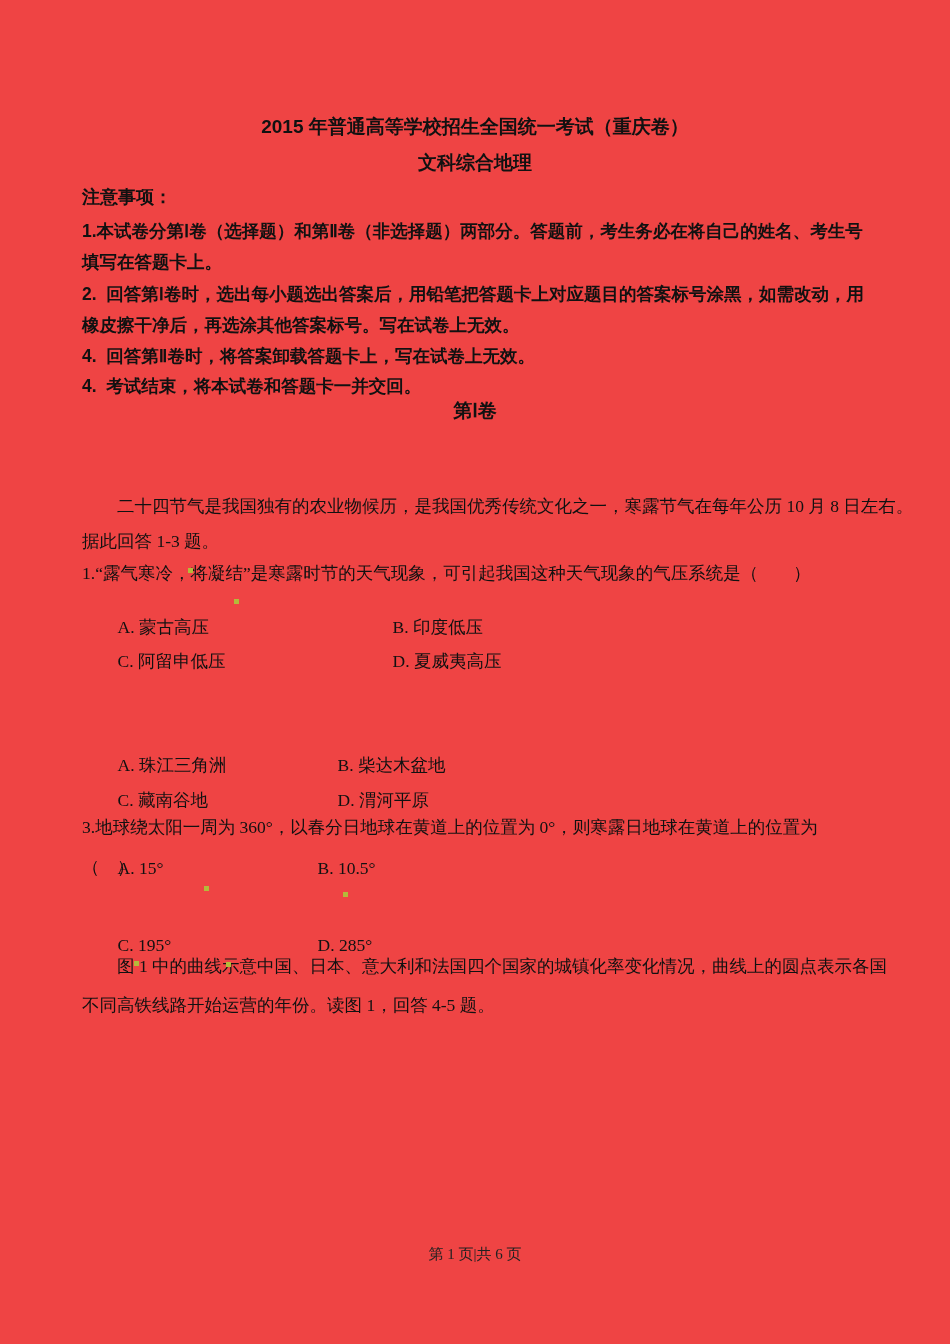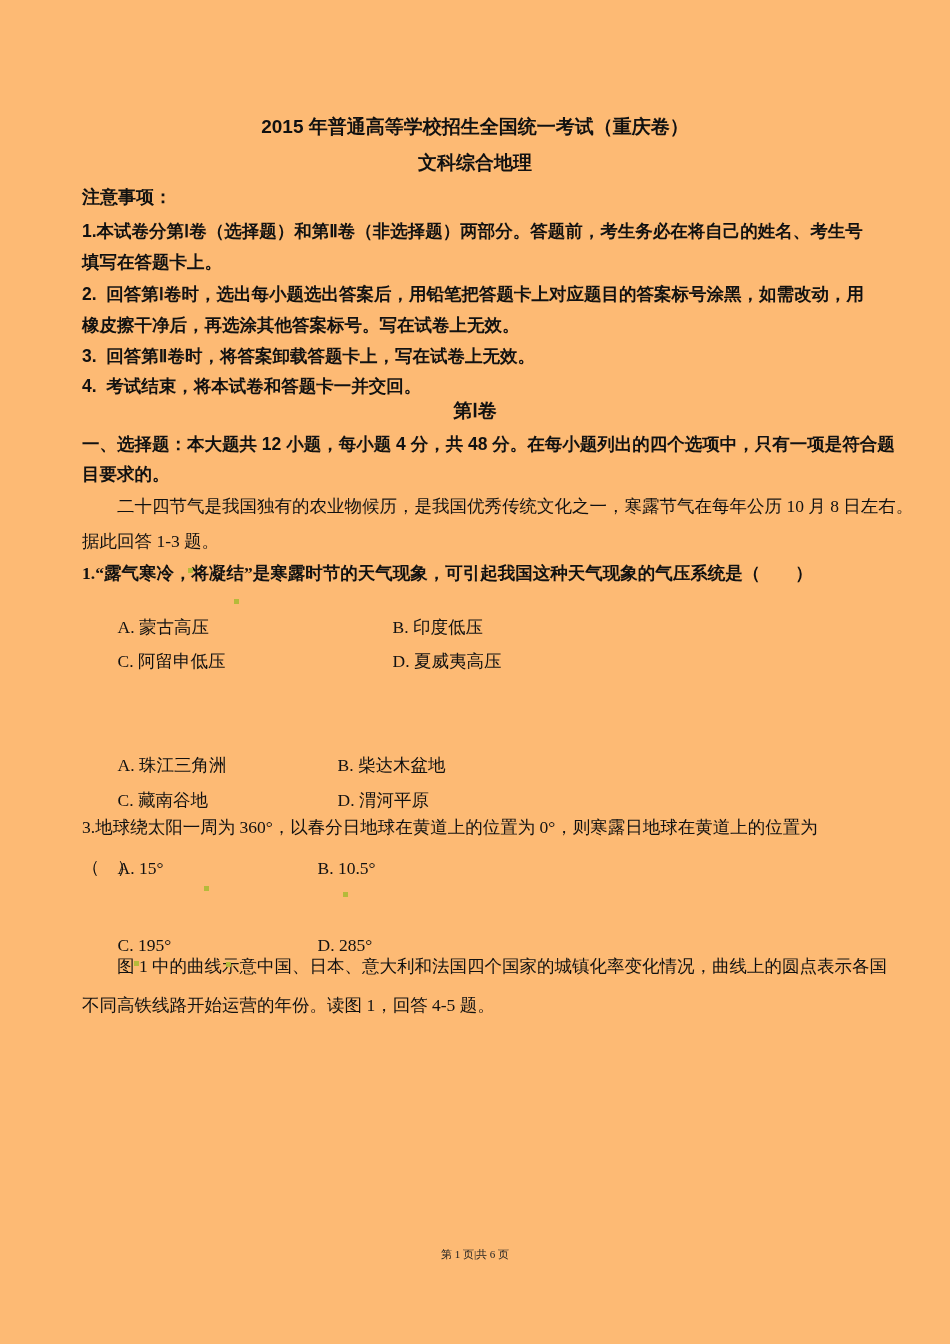--- a/index.html
+++ b/index.html
@@ -1,19 +1,19 @@
 <!DOCTYPE html>
 <html><head>
 <meta charset="utf-8">
 <style>
   html,body{margin:0;padding:0;background:#ffffff;}
   .page{
     position:relative;
     width:950px;height:1344px;
-    background:#fdba74;
+    background:#ef4444;
     overflow:hidden;
     color:#111;
   }
   
   .hei{font-family:"Liberation Sans",sans-serif;font-weight:700;}
   
   .song{font-family:"Liberation Serif",serif;font-weight:400;}
 
   .abs{position:absolute;left:82px;width:830px;}
   .center{left:0;width:950px;text-align:center;}
@@ -22,33 +22,33 @@
   .para .tline:first-child{padding-left:35px;}  
 
   .title1{top:115px;font-size:19px;line-height:24px;}
   .title2{top:151px;font-size:19px;line-height:24px;}
   .notice-head{top:185px;font-size:18px;line-height:24px;}
   .note{font-size:17.5px;line-height:31px;}
   .n1{top:216px;} .n2{top:279px;} .n3{top:341px;} .n4{top:371px;}
   .section-head{top:399px;font-size:19px;line-height:24px;}
   .intro{top:429px;font-size:17.5px;line-height:30px;}
   .p1{top:489px;font-size:17.5px;line-height:35px;}
-  .q1{top:558px;font-size:17.5px;line-height:30px;font-weight:bold;}
+  .q1{top:558px;font-size:17.5px;line-height:30px;}
   .q2{top:663px;font-size:17.5px;line-height:34px;}
   .q3{top:807px;font-size:17.5px;line-height:40px;}
   .p2{top:947px;font-size:17.5px;line-height:39px;}
 
   .optrow{left:100px;width:790px;font-size:17.5px;line-height:22px;white-space:pre;}
   .q1o1{top:594px;} .q1o2{top:628px;}
   .q2o1{top:732px;} .q2o2{top:767px;}
   .q3o1{top:835px;} .q3o2{top:912px;}
   .opt{display:inline-block;}
   .colq1{width:275px;} .colq2{width:220px;} .colq3{width:200px;}
 
-  .footer{top:1244px;font-size:11px;line-height:20px;color:#222;}
+  .footer{top:1244px;font-size:15px;line-height:20px;color:#222;}
 
   .dot{position:absolute;width:5px;height:5px;}
 </style>
 </head>
 <body>
 
 <div class="page song">
 
   <div class="abs center hei title1">2015 年普通高等学校招生全国统一考试（重庆卷）</div>
   <div class="abs center hei title2">文科综合地理</div>
@@ -56,31 +56,27 @@
   <div class="abs hei notice-head">注意事项：</div>
   <div class="abs hei note n1">
       <div class="tline">1.本试卷分第Ⅰ卷（选择题）和第Ⅱ卷（非选择题）两部分。答题前，考生务必在将自己的姓名、考生号</div>
       <div class="tline">填写在答题卡上。</div>
     </div>
   <div class="abs hei note n2">
       <div class="tline">2.  回答第Ⅰ卷时，选出每小题选出答案后，用铅笔把答题卡上对应题目的答案标号涂黑，如需改动，用</div>
       <div class="tline">橡皮擦干净后，再选涂其他答案标号。写在试卷上无效。</div>
     </div>
   <div class="abs hei note n3">
-      <div class="tline">3.  回答第Ⅱ卷时，将答案卸载答题卡上，写在试卷上无效。</div>
+      <div class="tline">4.  回答第Ⅱ卷时，将答案卸载答题卡上，写在试卷上无效。</div>
     </div>
   <div class="abs hei note n4">
       <div class="tline">4.  考试结束，将本试卷和答题卡一并交回。</div>
     </div>
 
   <div class="abs center hei section-head">第Ⅰ卷</div>
-  <div class="abs hei intro">
-      <div class="tline">一、选择题：本大题共 12 小题，每小题 4 分，共 48 分。在每小题列出的四个选项中，只有一项是符合题</div>
-      <div class="tline">目要求的。</div>
-    </div>
 
   <div class="abs song para p1">
       <div class="tline">二十四节气是我国独有的农业物候历，是我国优秀传统文化之一，寒露节气在每年公历 10 月 8 日左右。</div>
       <div class="tline">据此回答 1-3 题。</div>
     </div>
 
   <div class="abs song q1">
       <div class="tline">1.“露气寒冷，将凝结”是寒露时节的天气现象，可引起我国这种天气现象的气压系统是（　　）</div>
     </div>
   <div class="abs song optrow q1o1">

